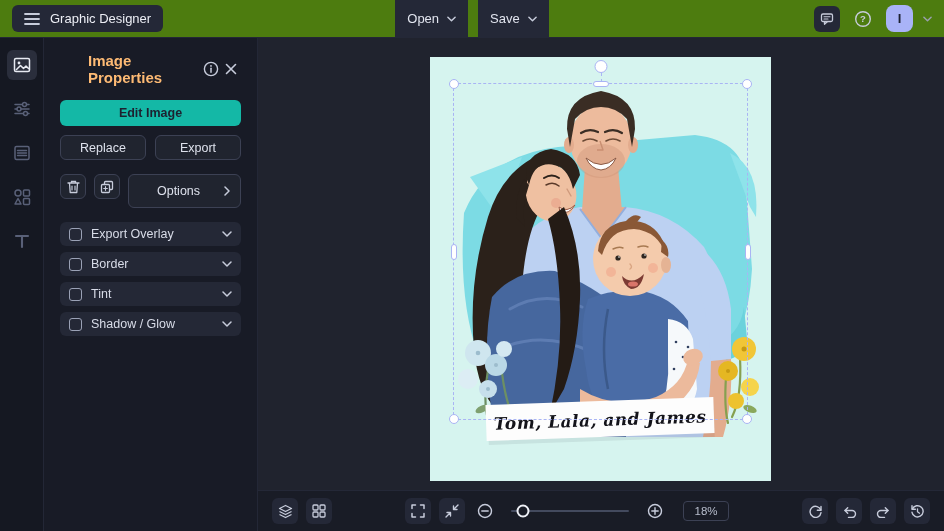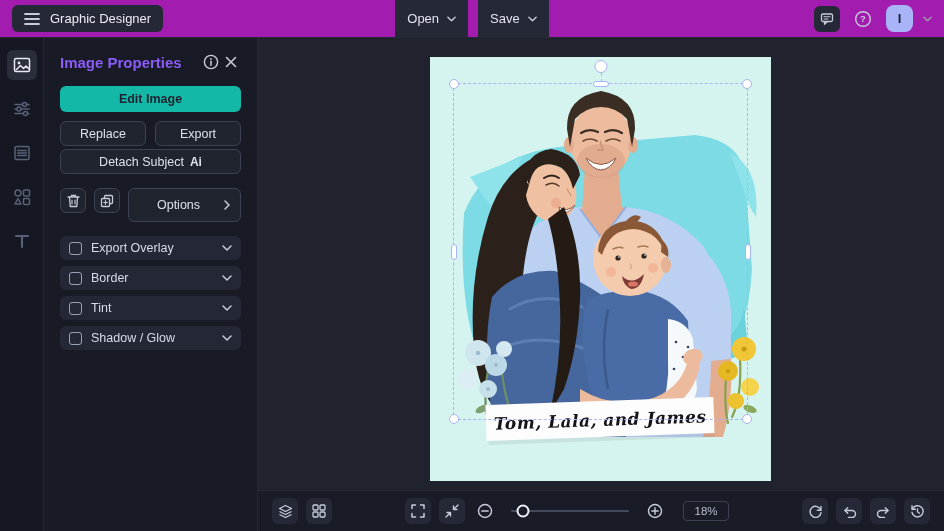--- a/index.html
+++ b/index.html
@@ -2,21 +2,21 @@
 <html><head>
 <meta charset="utf-8">
 <style>
   * { margin:0; padding:0; box-sizing:border-box; }
   html,body { width:944px; height:531px; overflow:hidden; background:#14161f;
     font-family:"Liberation Sans", sans-serif; color:#e7eaf2; }
   svg { display:block; }
   .icon { color:#c7ccdb; }
 
   
-  .topbar { height:38px; background:#a21caf; border-bottom:1px solid #232736;
+  .topbar { height:38px; background:#4d7c0f; border-bottom:1px solid #232736;
     display:flex; align-items:center; padding:0 12px;gap:19px; }
   .topbar-left { flex:1; display:flex; align-items:center; }
   .app-chip { display:flex; align-items:center; gap:10px; background:#242837;
     border-radius:6px; padding:6px 12px; cursor:pointer; }
   .app-title { font-size:13px; font-weight:500; color:#eceef5; }
   .topbar-center { display:flex; gap:10px; }
   .tb-btn { display:flex; align-items:center; gap:8px; background:#242837;
     border:none; color:#e2e5ef; border-radius:6px; padding:20px 12px; font-size:13px;
     font-family:inherit; cursor:pointer; }
   .topbar-right { flex:1; display:flex; align-items:center; justify-content:flex-end; gap:10px; }
@@ -34,21 +34,21 @@
   
   .rail { width:44px; background:#151822; border-right:1px solid #232736;
     display:flex; flex-direction:column; align-items:center; padding-top:12px; gap:14px; }
   .rail-item { width:30px; height:30px; border-radius:6px; display:flex; align-items:center;
     justify-content:center; cursor:pointer; color:#596078; background:transparent; border:none; }
   .rail-item.active { background:#2a2e3c; color:#e7eaf2; }
 
   
   .panel { width:214px; background:#181b26; border-right:1px solid #232736; padding:14px 16px; }
   .panel-head { display:flex; align-items:center; margin-bottom:14px; }
-  .panel-title { font-size:15px; font-weight:700; color:#8b5cf6; flex:1; }
+  .panel-title { font-size:15px; font-weight:700; color:#fdba74; flex:1;margin-left:28px; }
   .panel-head .hbtn { background:none; border:none; color:#cfd3e0; cursor:pointer;
     display:flex; align-items:center; justify-content:center; width:20px; height:20px; padding:0; }
   .btn-primary { width:100%; background:#14b8a6; color:#1d2130; border:none; border-radius:6px;
     height:26px; font-size:12.5px; font-weight:700; font-family:inherit; cursor:pointer; margin-bottom:9px; }
   .btn-dark { background:#20242f; border:1px solid #3c4154; color:#dde1ec; border-radius:6px;
     height:25px; font-size:12.5px; font-family:inherit; cursor:pointer;
     display:flex; align-items:center; justify-content:center; gap:6px; }
   .row2 { display:flex; gap:9px; margin-bottom:3px; }
   .row2 .btn-dark { flex:1; }
   .full { width:100%; margin-bottom:9px; }
@@ -224,24 +224,20 @@
     </div>
 
     <button class="btn-primary">Edit Image</button>
 
     <div class="row2">
       <button class="btn-dark">Replace</button>
       <button class="btn-dark">Export</button>
     </div>
 
 
-    <button class="btn-dark full">
-      <span>Detach Subject</span>
-      <span class="ai-badge">Ai</span>
-    </button>
 
     <div class="tools-row">
       <button class="tool-btn">
         <span class="icon">
           <svg width="13" height="14" viewBox="0 0 13 14">
               <path d="M1 3h11" stroke="currentColor" stroke-width="1.3" stroke-linecap="round"></path>
               <path d="M4.5 3V1.5h4V3" fill="none" stroke="currentColor" stroke-width="1.3"></path>
               <path d="M2.5 3l.7 9.5h6.6L10.5 3" fill="none" stroke="currentColor" stroke-width="1.3" stroke-linejoin="round"></path>
               <path d="M5 6v4M8 6v4" stroke="currentColor" stroke-width="1.2" stroke-linecap="round"></path>
             </svg>

